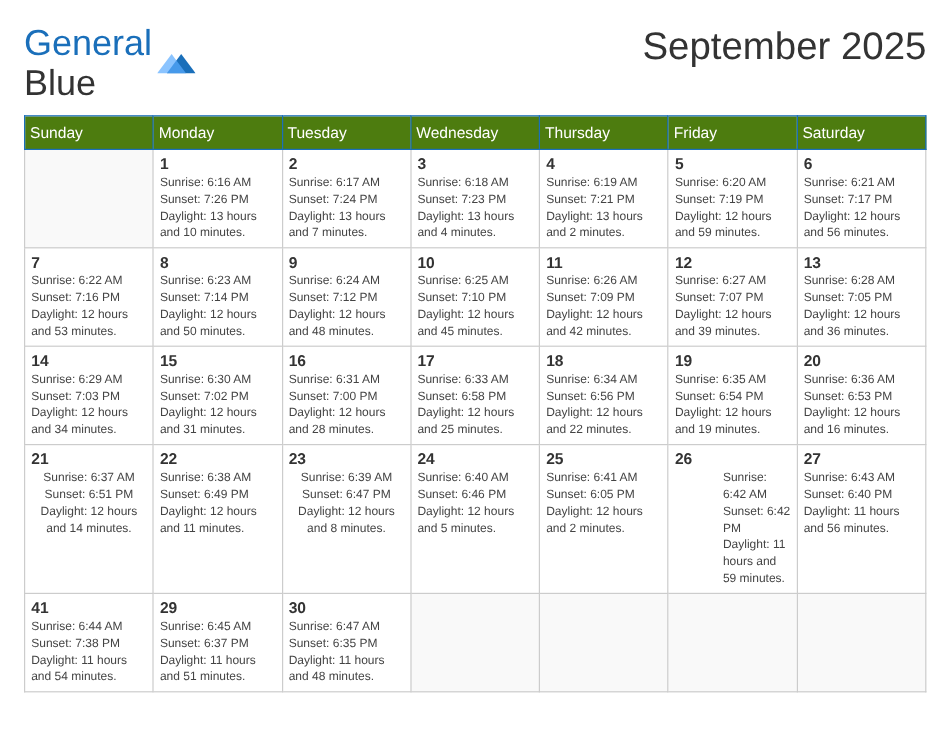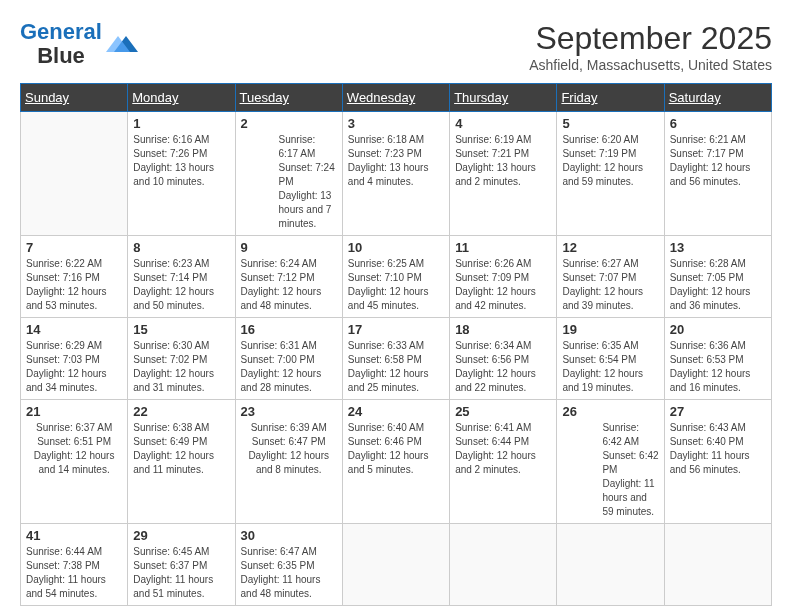--- a/index.html
+++ b/index.html
@@ -14,25 +14,24 @@
       display: flex;
       justify-content: space-between;
       align-items: flex-start;
       margin-bottom: 10px;
     }
     .logo {
       display: flex;
       align-items: center;
     }
     .logo-text {
-      font-size: 22px;
-      font-weight: bold;
+      font-size: 30px;
+      font-weight: normal;
       color: #333;
       line-height: 1.1;
-      text-align: center;
     }
     .logo-text span {
       color: #1a6fba;
     }
     .logo-icon {
       width: 32px;
       height: 32px;
       margin-left: 4px;
     }
     .title-block {
@@ -46,28 +45,27 @@
     .location {
       font-size: 14px;
       color: #555;
     }
     table {
       width: 100%;
       border-collapse: collapse;
       font-size: 11px;
     }
     thead tr th {
-      background: #404040;
+      background: #4d7c0f;
       color: #fff;
       padding: 6px 4px;
       text-align: left;
       font-size: 13px;
       font-weight: normal;
       border: 1px solid #1a6fba;
-      text-decoration: underline;
     }
     tbody tr td {
       border: 1px solid #ccc;
       vertical-align: top;
       padding: 4px 5px;
       height: 80px;
       width: calc(100%/7);
     }
     .day-number {
       font-size: 13px;
@@ -95,21 +93,20 @@
         <span style="color:#333">Blue</span>
       </div>
     </div>
     <svg class="logo-icon" viewBox="0 0 40 40">
       <polygon points="10,30 25,10 40,30" fill="#1a6fba"></polygon>
       <polygon points="0,30 15,10 30,30" fill="#5aabff" opacity="0.7"></polygon>
     </svg>
   </div>
   <div class="title-block">
     <div class="month-title">September 2025</div>
-    <div class="location">Ashfield, Massachusetts, United States</div>
   </div>
 </div>
 
 <table>
   <thead>
     <tr>
     <th>Sunday</th>
         <th>Monday</th>
         <th>Tuesday</th>
         <th>Wednesday</th>
@@ -122,21 +119,21 @@
   <tr>
         <td class="empty-cell"></td>
         <td>
           <div class="day-number">1</div>
           <div class="day-info" style="white-space: pre-line;">Sunrise: 6:16 AM
 Sunset: 7:26 PM
 Daylight: 13 hours and 10 minutes.</div>
         </td>
         <td>
           <div class="day-number">2</div>
-          <div class="day-info" style="white-space: pre-line; margin-left: 38px;">Sunrise: 6:17 AM
+          <div class="day-info" style="white-space: pre-line;">Sunrise: 6:17 AM
 Sunset: 7:24 PM
 Daylight: 13 hours and 7 minutes.</div>
         </td>
         <td>
           <div class="day-number">3</div>
           <div class="day-info" style="white-space: pre-line;">Sunrise: 6:18 AM
 Sunset: 7:23 PM
 Daylight: 13 hours and 4 minutes.</div>
         </td>
         <td>
@@ -267,21 +264,21 @@
         </td>
         <td>
           <div class="day-number">24</div>
           <div class="day-info" style="white-space: pre-line;">Sunrise: 6:40 AM
 Sunset: 6:46 PM
 Daylight: 12 hours and 5 minutes.</div>
         </td>
         <td>
           <div class="day-number">25</div>
           <div class="day-info" style="white-space: pre-line;">Sunrise: 6:41 AM
-Sunset: 6:44 PM
+Sunset: 6:05 PM
 Daylight: 12 hours and 2 minutes.</div>
         </td>
         <td>
           <div class="day-number">26</div>
           <div class="day-info" style="white-space: pre-line; margin-left: 40px;">Sunrise: 6:42 AM
 Sunset: 6:42 PM
 Daylight: 11 hours and 59 minutes.</div>
         </td>
         <td>
           <div class="day-number">27</div>

